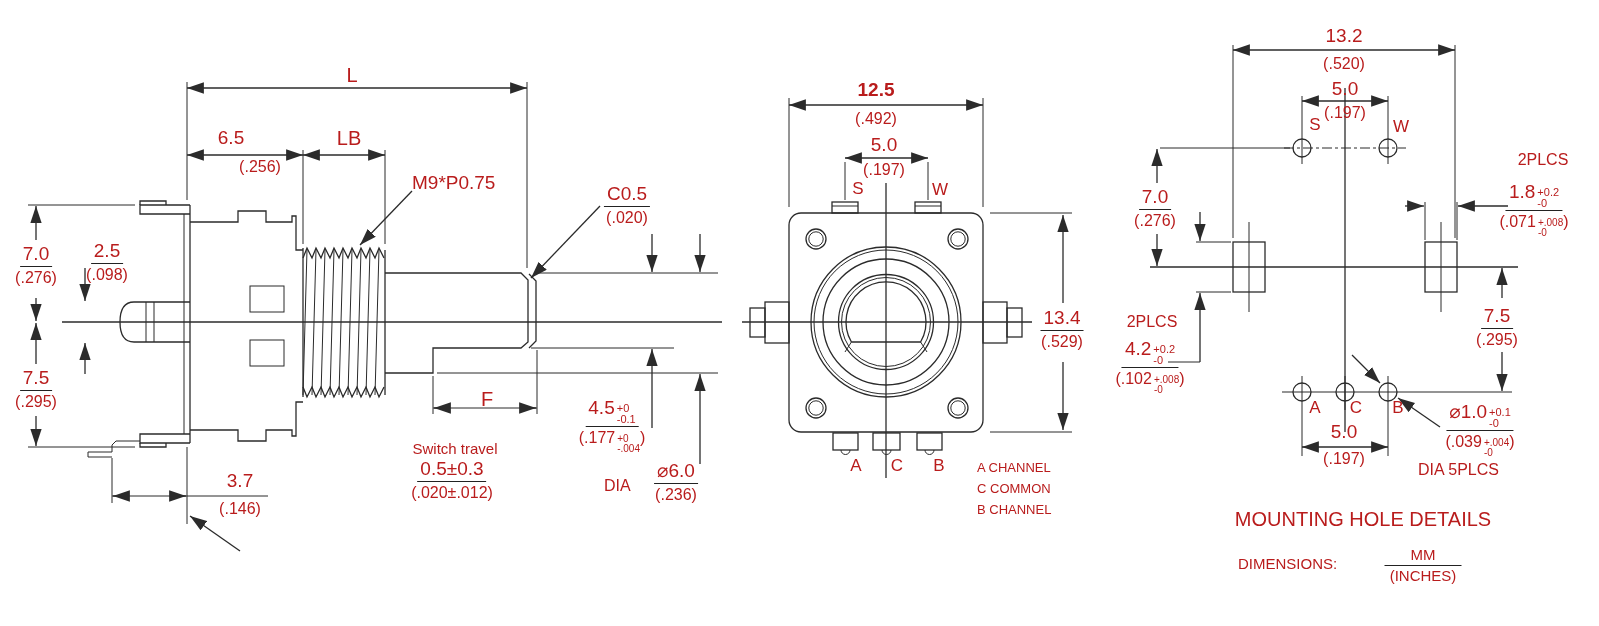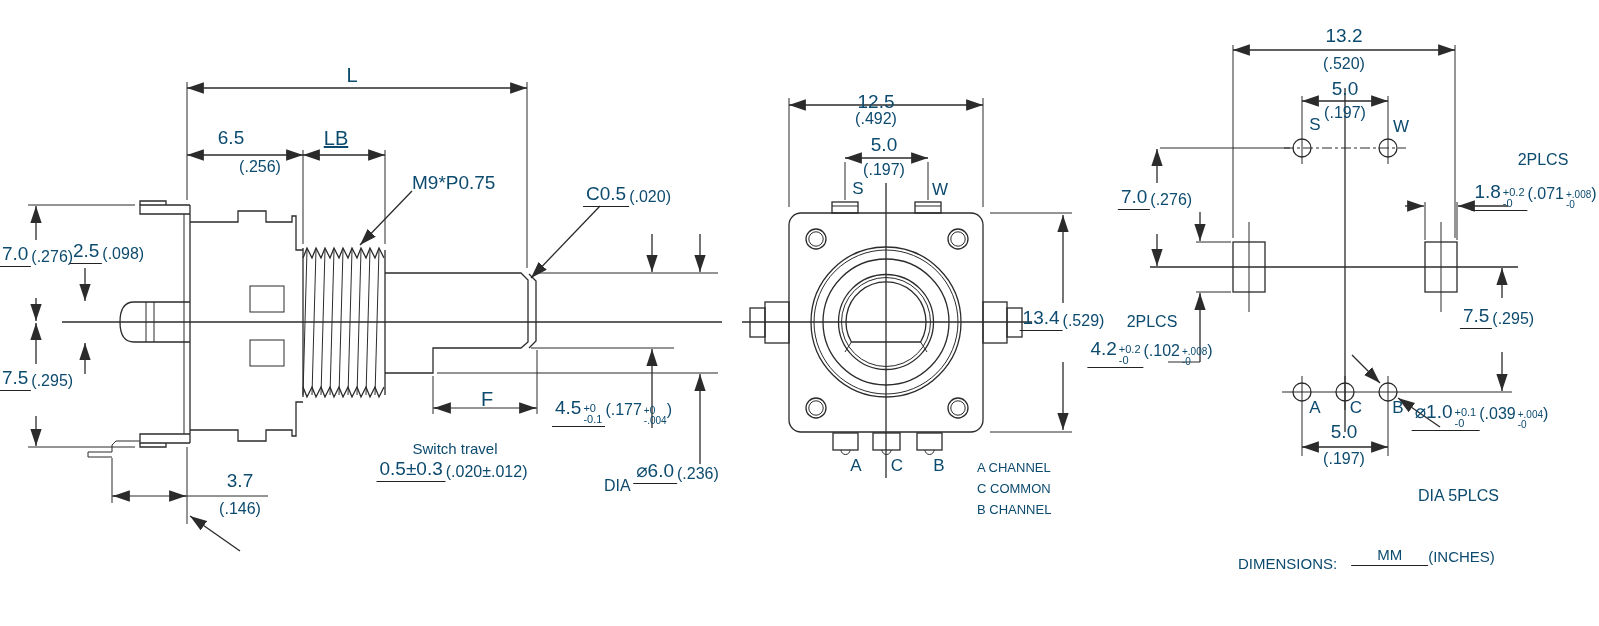--- a/index.html
+++ b/index.html
@@ -1,21 +1,21 @@
 <!DOCTYPE html>
 <html><head>
 <meta charset="utf-8">
 <style>
   html,body{margin:0;padding:0;background:#fff;}
   #canvas{position:relative;width:1599px;height:626px;background:#ffffff;overflow:hidden;
           font-family:"Liberation Sans", sans-serif;color:#1d1d1d;}
   svg{position:absolute;left:0;top:0;}
-  .t{position:absolute;white-space:nowrap;color:#0c4a6e;line-height:1.1;}
+  .t{position:absolute;white-space:nowrap;color:#b91c1c;line-height:1.1;}
   .c{transform:translateX(-50%);}
-  .f{display:flex;flex-direction:row;align-items:center;}
+  .f{display:flex;flex-direction:column;align-items:center;}
   .f .n{border-bottom:1.4px solid #222;padding:0 3px 1px 3px;}
   .f .d{padding-top:2px;}
   .s13{font-size:13px;}
   .s15{font-size:15px;}
   .s16{font-size:16px;}
   .s17{font-size:17px;}
   .s19{font-size:19px;}
   .s20{font-size:20px;}
   .ts{display:inline-flex;flex-direction:column;line-height:1;font-size:11px;
       vertical-align:2px;margin-left:2px;text-align:left;}
@@ -214,21 +214,21 @@
     <line x1="1302" y1="447" x2="1388" y2="447" marker-start="url(#ah)" marker-end="url(#ah)"></line>
 
     <line x1="1352" y1="355" x2="1380" y2="383" marker-end="url(#ah)"></line>
     <line x1="1440" y1="427" x2="1398" y2="398" marker-end="url(#ah)"></line>
   </g>
 </svg>
 
 <div class="t c s20" style="left:352px;top:64px;">L</div>
 <div class="t c s19" style="left:224px;top:128px;margin-left:7px;">6.5</div>
 <div class="t c s16" style="left:237px;top:158px;margin-left:23px;">(.256)</div>
-<div class="t c s20" style="left:336px;top:127px;text-decoration:underline;">LB</div>
+<div class="t c s20" style="left:349px;top:127px;">LB</div>
 <div class="t s19" style="left:412px;top:173px;">M9*P0.75</div>
 <div class="t c f" style="left:627px;top:184px;">
   <span class="n s19">C0.5</span>
   <span class="d s16">(.020)</span>
 </div>
 <div class="t c f" style="left:36px;top:244px;">
   <span class="n s19">7.0</span>
   <span class="d s16">(.276)</span>
 </div>
 <div class="t c f" style="left:107px;top:241px;">
@@ -256,21 +256,21 @@
           <span>+0</span>
           <span>-.004</span>
         </span><span>)</span></span>
 </div>
 <div class="t s16" style="left:604px;top:477px;">DIA</div>
 <div class="t c f" style="left:676px;top:461px;justify-content:flex-end;">
   <span class="n s19">⌀6.0</span>
   <span class="d s16">(.236)</span>
 </div>
 
-<div class="t c s19" style="left:876px;top:92px;">12.5</div>
+<div class="t c s19" style="left:876px;top:80px;font-weight:bold;">12.5</div>
 <div class="t c s16" style="left:876px;top:110px;">(.492)</div>
 <div class="t c s19" style="left:884px;top:135px;">5.0</div>
 <div class="t c s16" style="left:884px;top:161px;">(.197)</div>
 <div class="t c s17" style="left:858px;top:180px;">S</div>
 <div class="t c s17" style="left:940px;top:181px;">W</div>
 <div class="t c f" style="left:1062px;top:308px;">
   <span class="n s19">13.4</span>
   <span class="d s16">(.529)</span>
 </div>
 <div class="t c s17" style="left:856px;top:457px;">A</div>
@@ -324,20 +324,21 @@
 <div class="t c f" style="left:1480px;top:402px;">
   <span class="n s19"><span>⌀1.0</span><span class="ts">
           <span>+0.1</span>
           <span>-0</span>
         </span></span>
   <span class="d s16"><span>(.039</span><span class="ts tsi">
           <span>+.004</span>
           <span>-0</span>
         </span><span>)</span></span>
 </div>
-<div class="t s16" style="left:1418px;top:461px;margin-top:26px;">DIA 5PLCS</div>
+<div class="t s16" style="left:1418px;top:461px;">DIA 5PLCS</div>
+<div class="t c s20" style="left:1363px;top:508px;">MOUNTING HOLE DETAILS</div>
 <div class="t s15" style="left:1238px;top:556px;">DIMENSIONS:</div>
 <div class="t c f" style="left:1423px;top:547px;">
   <span class="n s15 wide">MM</span>
   <span class="d s15">(INCHES)</span>
 </div>
 
 </div>
 
 </body></html>

